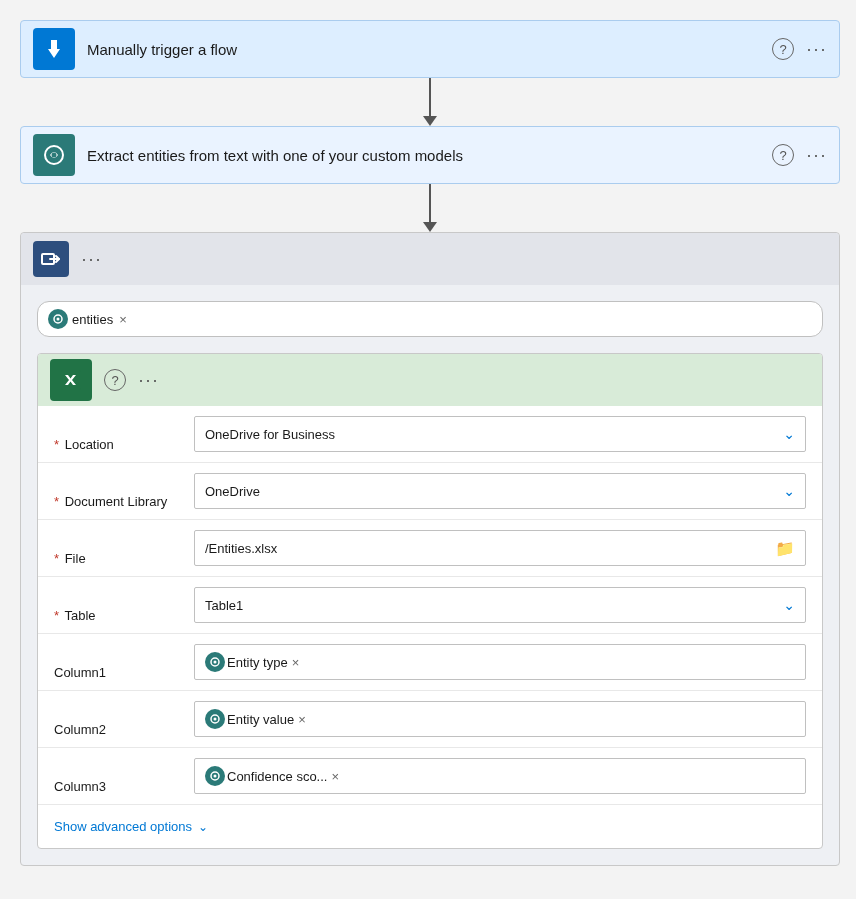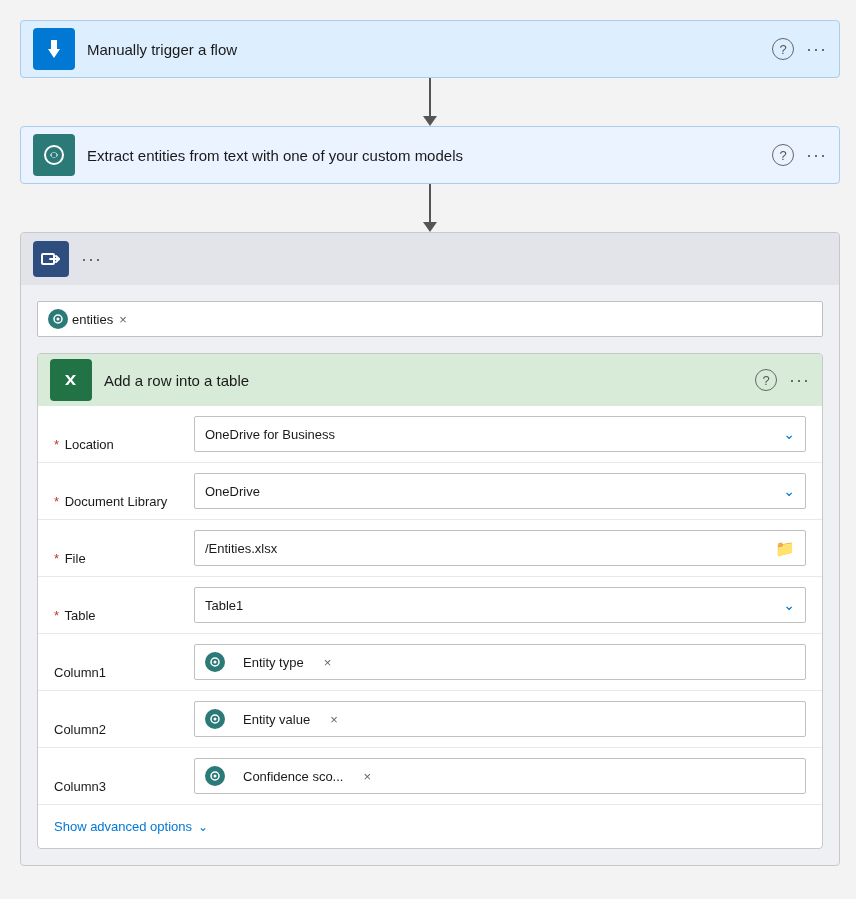--- a/index.html
+++ b/index.html
@@ -162,21 +162,21 @@
       margin-bottom: 6px;
     }
 
     .output-label span {
       color: #c0392b;
     }
 
     .token-input {
       width: 100%;
       border: 1px solid #c0c0c0;
-      border-radius: 2px;
+      border-radius: 12px;
       background: #fff;
       padding: 6px 10px;
       display: flex;
       align-items: center;
       gap: 6px;
       min-height: 36px;
     }
 
     .token {
       display: flex;
@@ -312,21 +312,21 @@
     }
 
     .token-field {
       flex: 1;
       border: 1px solid #c0c0c0;
       border-radius: 2px;
       background: #fff;
       padding: 6px 10px;
       display: flex;
       align-items: center;
-      gap: 18px;
+      gap: 2px;
       min-height: 36px;
     }
 
     .show-advanced {
       padding: 14px 0 14px 16px;
       color: #0078d4;
       font-size: 13px;
       cursor: pointer;
       display: flex;
       align-items: center;
@@ -407,21 +407,20 @@
       </div>
 
       <div class="inner-card">
         <div class="inner-card-header">
           <div class="inner-card-icon">
             <svg width="26" height="26" viewBox="0 0 26 26" fill="none">
               <rect x="3" y="3" width="20" height="20" rx="2" fill="#217346"></rect>
               <path d="M7 8l4 5-4 5h3l2.5-3.5L15 18h3l-4-5 4-5h-3l-2.5 3.5L10 8H7z" fill="white"></path>
             </svg>
           </div>
-          <span class="inner-card-title">Add a row into a table</span>
           <div class="step-actions">
             <div class="help-icon">?</div>
             <span class="more-icon">···</span>
           </div>
         </div>
 
         <div class="inner-card-body">
 
           <div class="form-row">
             <span class="form-label"><span class="required">*</span> Location</span>

